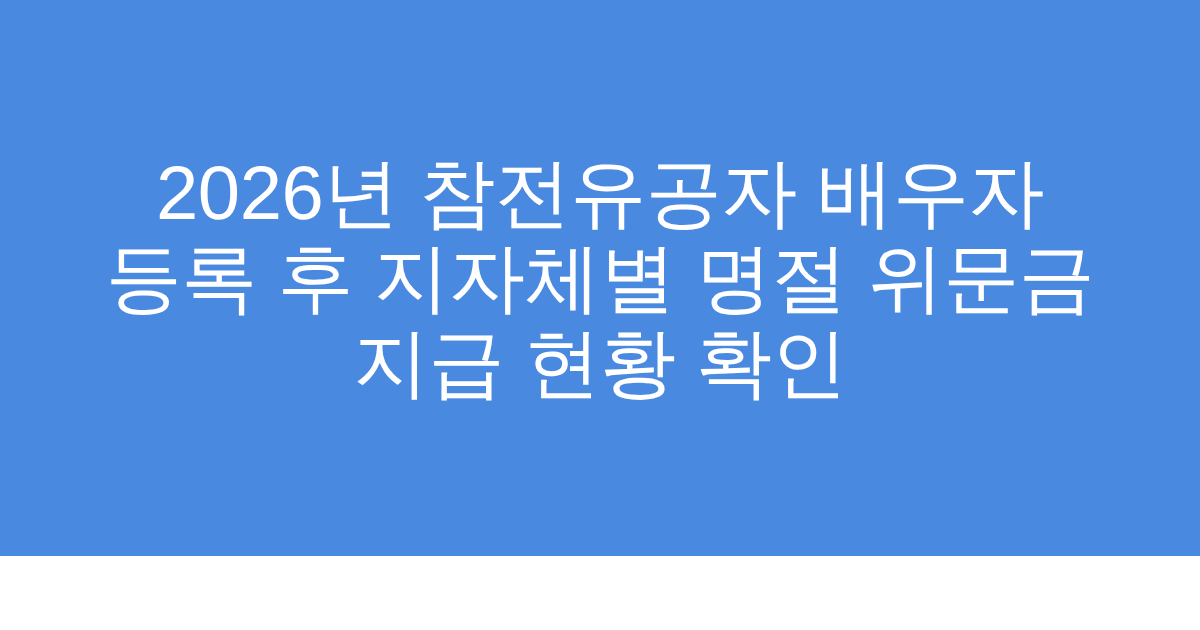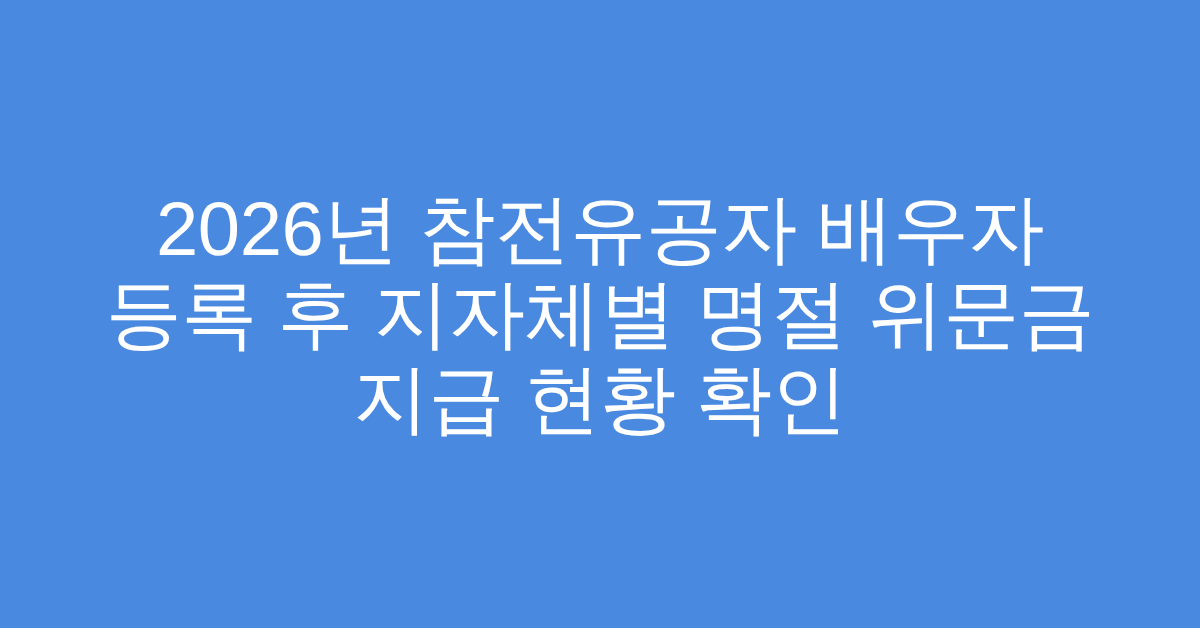--- a/index.html
+++ b/index.html
@@ -12,21 +12,21 @@
     width: 1200px;
     height: 630px;
     overflow: hidden;
     font-family: "Liberation Sans", "DejaVu Sans", sans-serif;
   }
 
   .og-card {
     position: relative;
     box-sizing: border-box;
     width: 1200px;
-    height: 628px;
+    height: 556px;
     background-color: #4a89e0;
     display: flex;
     align-items: center;
     justify-content: center;
     overflow: hidden;
   }
 
   .title-wrap {
     box-sizing: border-box;
     width: 1200px;

